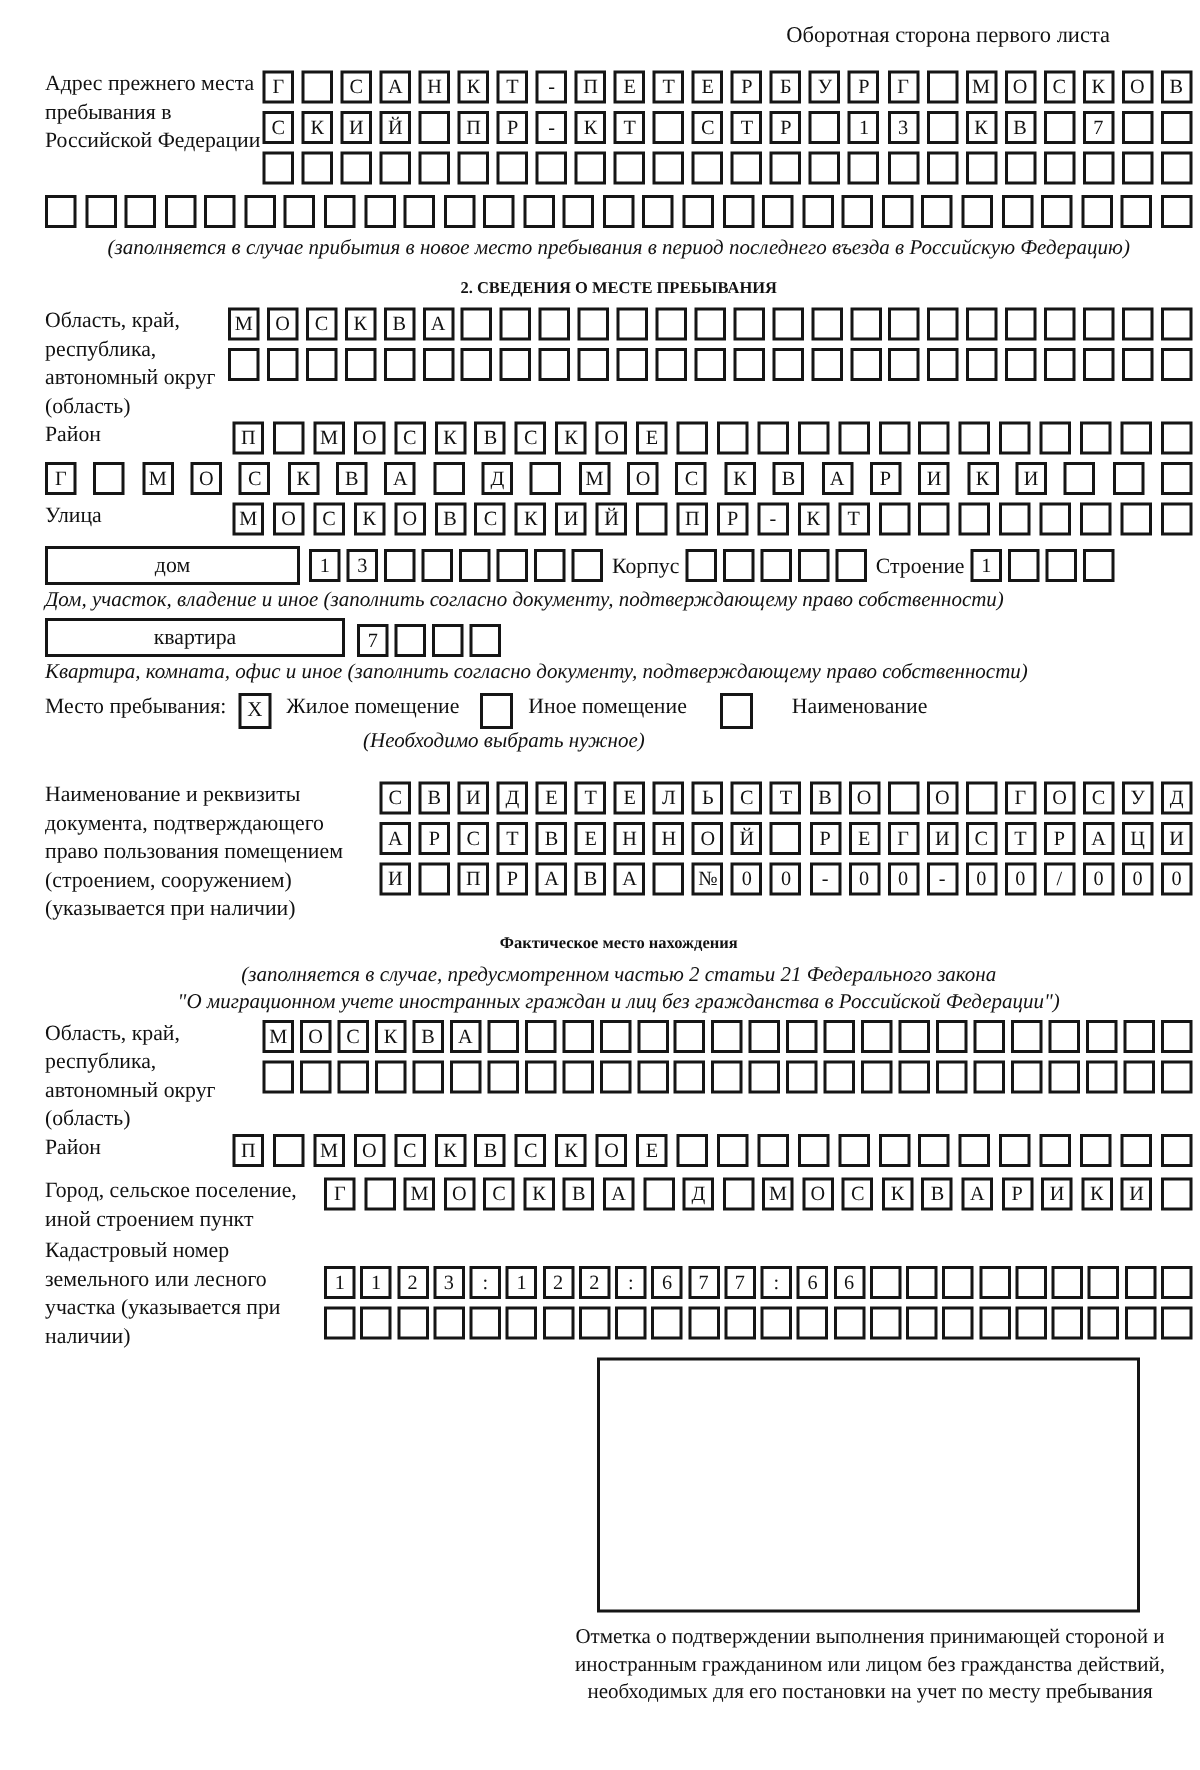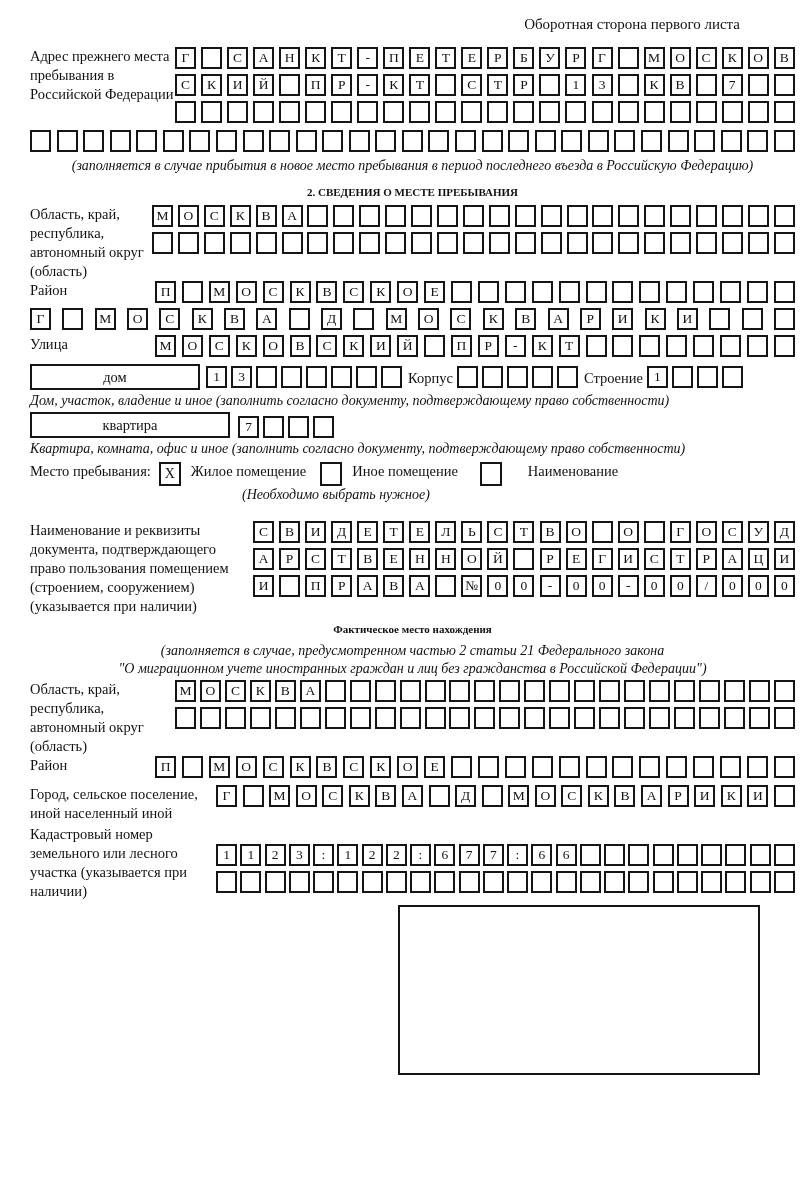--- a/index.html
+++ b/index.html
@@ -530,21 +530,21 @@
         <div class="cl"></div>
         <div class="cl"></div>
         <div class="cl"></div>
         <div class="cl"></div>
         <div class="cl"></div>
         <div class="cl"></div>
       </div>
   </div>
 
   <div class="row mt2">
-    <div class="lbl" style="width:186px;">Город, сельское поселение, иной населенный иной</div>
+    <div class="lbl" style="width:186px;">Город, сельское поселение, иной строением пункт</div>
     <div class="cells">
         <div class="cl">Г</div>
         <div class="cl"></div>
         <div class="cl">М</div>
         <div class="cl">О</div>
         <div class="cl">С</div>
         <div class="cl">К</div>
         <div class="cl">В</div>
         <div class="cl">А</div>
         <div class="cl"></div>
@@ -616,14 +616,15 @@
           <div class="cl"></div>
           <div class="cl"></div>
           <div class="cl"></div>
           <div class="cl"></div>
           <div class="cl"></div>
         </div>
     </div>
   </div>
 
   <div class="bigbox"></div>
+  <div class="confcap">Отметка о подтверждении выполнения принимающей стороной и иностранным гражданином или лицом без гражданства действий, необходимых для его постановки на учет по месту пребывания</div>
 
 </div>
 
 </body></html>

